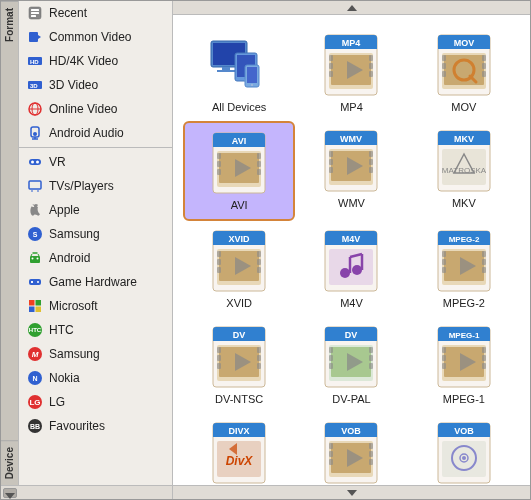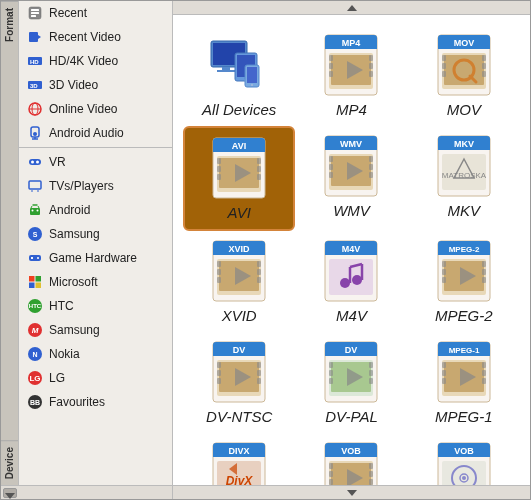--- a/index.html
+++ b/index.html
@@ -109,37 +109,36 @@
     .format-item {
       display: flex;
       flex-direction: column;
       align-items: center;
       padding: 8px;
       cursor: pointer;
       border-radius: 4px;
     }
 
     .format-item.selected {
-      background: #a16207;
+      background: #c4b5fd;
       border: 2px solid #d4843a;
       border-radius: 6px;
     }
 
     .format-icon {
       width: 64px;
       height: 64px;
       position: relative;
       margin-bottom: 4px;
     }
 
     .format-label {
-      font-size: 15px;
+      font-size: 11px;
       color: #222;
       text-align: center;
-      font-style: italic;
     }
 
     
     .content-grid::-webkit-scrollbar {
       width: 14px;
     }
     .content-grid::-webkit-scrollbar-track {
       background: #e8e4de;
     }
     .content-grid::-webkit-scrollbar-thumb {
@@ -192,21 +191,21 @@
           </div>
           <span class="sidebar-label">Recent</span>
         </div>
         <div class="sidebar-item">
           <div class="sidebar-icon">
             <svg width="14" height="14" viewBox="0 0 14 14">
                 <rect x="1" y="2" width="9" height="10" rx="1" fill="#3060d0"></rect>
                 <polygon points="10,5 13,7 10,9" fill="#3060d0"></polygon>
               </svg>
           </div>
-          <span class="sidebar-label">Recent Video</span>
+          <span class="sidebar-label">Common Video</span>
         </div>
         <div class="sidebar-item">
           <div class="sidebar-icon">
             <svg width="14" height="14" viewBox="0 0 14 14">
                 <rect x="0" y="3" width="14" height="8" rx="1" fill="#3060d0"></rect>
                 <text x="2" y="10" font-size="6" fill="#fff" font-weight="bold">HD</text>
               </svg>
           </div>
           <span class="sidebar-label">HD/4K Video</span>
         </div>
@@ -254,39 +253,47 @@
         </div>
         <div class="sidebar-item">
           <div class="sidebar-icon">
             <svg width="14" height="14" viewBox="0 0 14 14">
                 <rect x="1" y="2" width="12" height="8" rx="1" fill="none" stroke="#3060d0" stroke-width="1.5"></rect>
                 <line x1="4" y1="11" x2="4" y2="13" stroke="#3060d0" stroke-width="1"></line>
                 <line x1="10" y1="11" x2="10" y2="13" stroke="#3060d0" stroke-width="1"></line>
               </svg>
           </div>
           <span class="sidebar-label">TVs/Players</span>
+        </div>
+        <div class="sidebar-item">
+          <div class="sidebar-icon">
+            <svg width="14" height="14" viewBox="0 0 14 14">
+                <path d="M10 2C10 2 9 1 8 1 C7 1 6 2 6 2 C6 2 5 1 4.5 1.5 C7 3 6 5 6 5 C8 5 10 2 10 2Z M4 3C2 5 2 9 3 11 C4 13 5 13 6 12 C7 11 8 12 9 12 C10 13 11 13 12 11 C10 10 9 6 10 4 C8 3 6 4 5 4 C4.5 4 4 3.5 4 3Z" fill="#888"></path>
+              </svg>
+          </div>
+          <span class="sidebar-label">Apple</span>
+        </div>
+        <div class="sidebar-item">
+          <div class="sidebar-icon">
+            <div class="device-icon-circle icon-blue" style="font-size:7px;">S</div>
+          </div>
+          <span class="sidebar-label">Samsung</span>
         </div>
         <div class="sidebar-item">
           <div class="sidebar-icon">
             <svg width="14" height="14" viewBox="0 0 14 14">
                 <rect x="2" y="5" width="10" height="7" rx="1" fill="#30a030"></rect>
                 <circle cx="4.5" cy="7.5" r="1" fill="#fff"></circle>
                 <circle cx="9.5" cy="7.5" r="1" fill="#fff"></circle>
                 <line x1="4" y1="3" x2="3" y2="5" stroke="#30a030" stroke-width="1"></line>
                 <line x1="10" y1="3" x2="11" y2="5" stroke="#30a030" stroke-width="1"></line>
                 <line x1="4.5" y1="2" x2="9.5" y2="2" stroke="#30a030" stroke-width="1.5"></line>
               </svg>
           </div>
           <span class="sidebar-label">Android</span>
-        </div>
-        <div class="sidebar-item">
-          <div class="sidebar-icon">
-            <div class="device-icon-circle icon-blue" style="font-size:7px;">S</div>
-          </div>
-          <span class="sidebar-label">Samsung</span>
         </div>
         <div class="sidebar-item">
           <div class="sidebar-icon">
             <svg width="14" height="14" viewBox="0 0 14 14">
                 <rect x="1" y="4" width="12" height="6" rx="2" fill="#3060d0"></rect>
                 <line x1="4" y1="6" x2="4" y2="8" stroke="#fff" stroke-width="1.5"></line>
                 <line x1="3" y1="7" x2="5" y2="7" stroke="#fff" stroke-width="1.5"></line>
                 <circle cx="10" cy="7" r="1" fill="#fff"></circle>
               </svg>
           </div>

